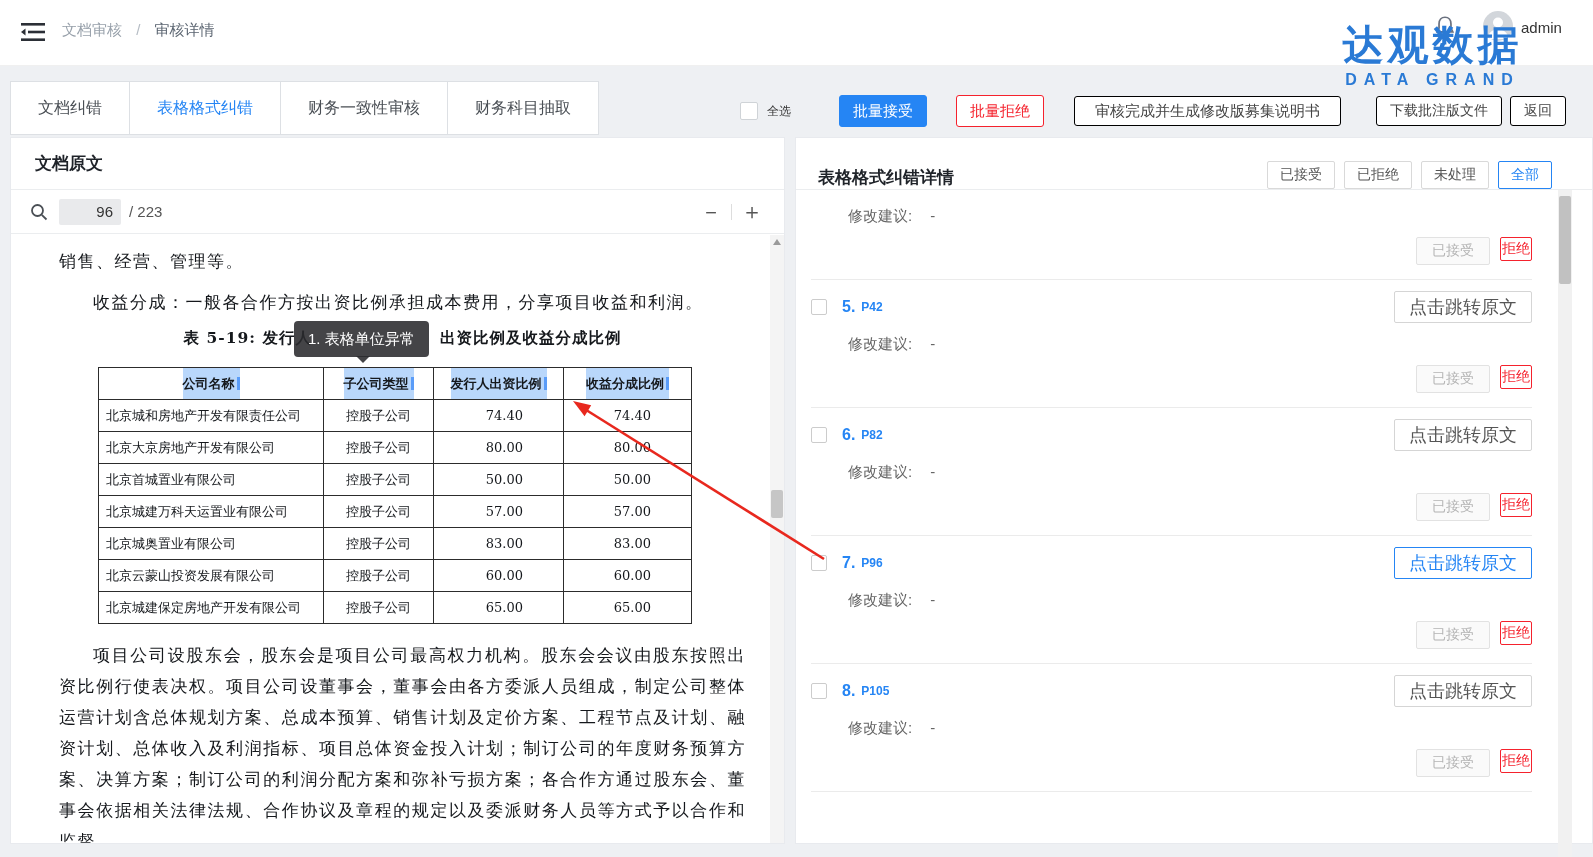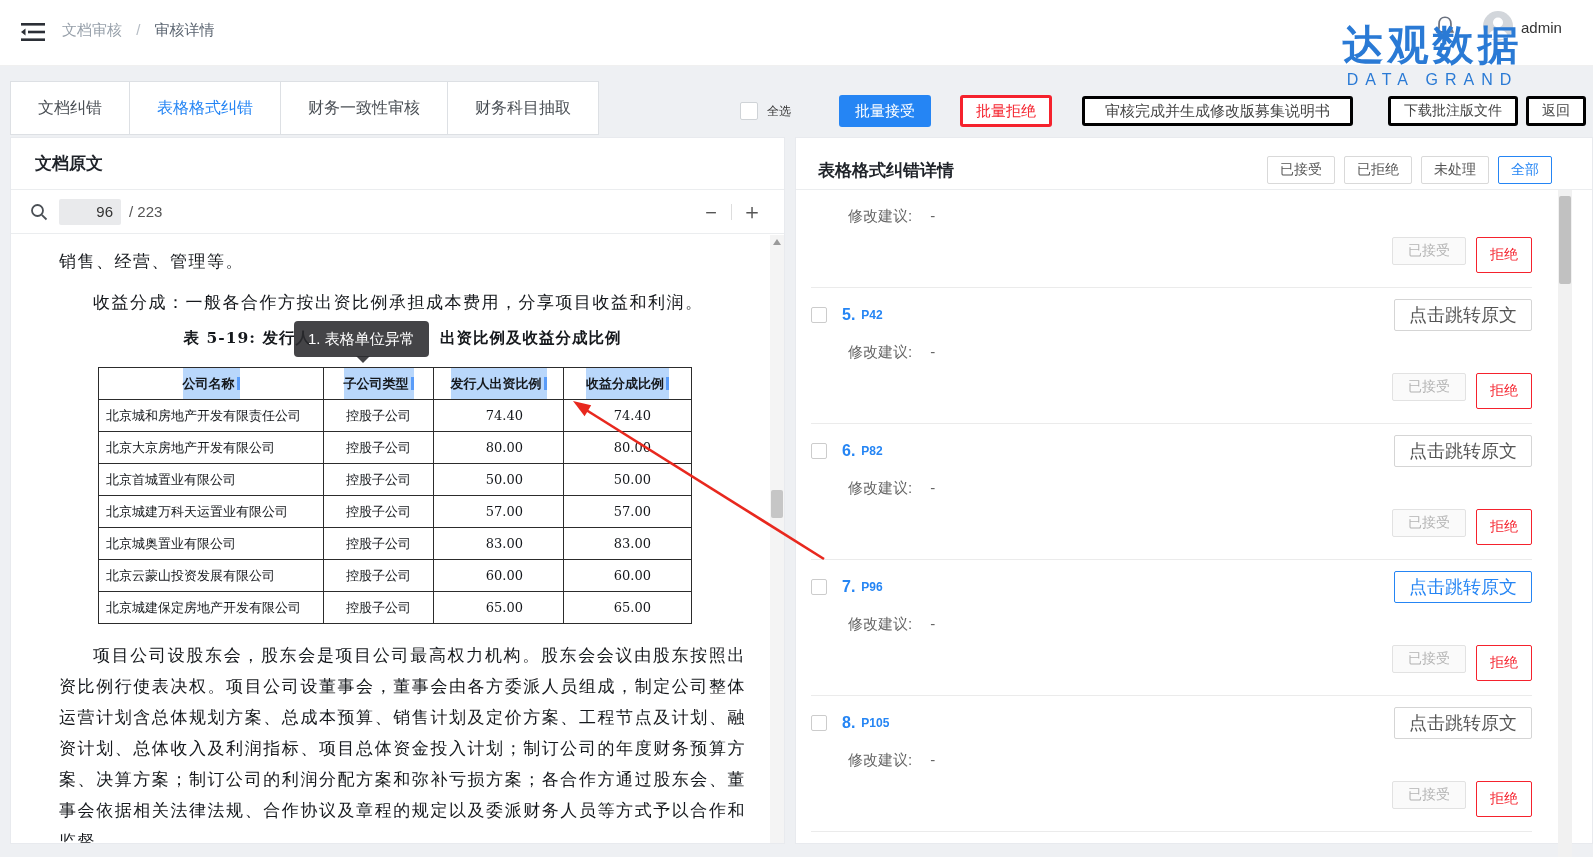--- a/index.html
+++ b/index.html
@@ -22,33 +22,33 @@
   .breadcrumb .bc1{color:#97a0aa;cursor:pointer;}
   .breadcrumb .sep{margin:0 10px;color:#b5bcc4;}
   .breadcrumb .bc2{color:#5a6470;}
   .bell{position:absolute;left:1432px;top:14px;width:26px;height:26px;}
   .avatar{position:absolute;left:1483px;top:11px;width:30px;height:30px;border-radius:50%;background:#d2d6db;overflow:hidden;}
   .username{position:absolute;left:1521px;top:19px;font-size:15px;color:#333;}
 
   
   .logo{position:absolute;left:1325px;top:22px;width:215px;text-align:center;z-index:30;pointer-events:none;}
   .logo-cn{font-size:41px;font-weight:bold;color:var(--logo);letter-spacing:4px;line-height:46px;}
-  .logo-en{font-size:16px;font-weight:normal;color:var(--logo);letter-spacing:7px;margin-top:3px;}
+  .logo-en{font-size:16px;font-weight:bold;color:var(--logo);letter-spacing:7px;margin-top:3px;}
 
   
   .tabs{position:absolute;left:10px;top:81px;display:flex;}
   .tab{height:54px;line-height:52px;padding:0 27px;background:#fff;border:1px solid #dde0e4;margin-left:-1px;font-size:16px;color:#4a4f55;cursor:pointer;white-space:nowrap;}
   .tab:first-child{margin-left:0;}
   .tab.active{color:var(--accent);}
 
   
   .actions{position:absolute;left:740px;top:95px;display:flex;align-items:center;height:32px;}
   .cbx{width:18px;height:18px;border:1px solid #cfd3d7;border-radius:2px;background:#fff;cursor:pointer;flex:0 0 auto;}
   .cbx-label{font-size:12px;color:#333;margin-left:9px;}
-  .btn{height:30px;border:3px solid #000000;background:#fff;border-radius:3px;font-size:14px;color:#444;padding:0 13px;cursor:pointer;white-space:nowrap;font-family:inherit;}
+  .btn{height:30px;border:1px solid #000000;background:#fff;border-radius:3px;font-size:14px;color:#444;padding:0 13px;cursor:pointer;white-space:nowrap;font-family:inherit;}
   .btn-primary{background:var(--accent);border-color:var(--accent);color:#fff;font-size:15px;height:32px;}
   .btn-danger{color:var(--danger);border-color:var(--danger);font-size:15px;height:32px;}
 
   
   .doc-panel{position:absolute;left:10px;top:137px;width:775px;height:707px;background:#fff;border:1px solid #e8eaee;}
   .doc-header{height:52px;display:flex;align-items:center;padding:0 24px;border-bottom:1px solid #ebedef;}
   .doc-title{font-size:17px;font-weight:bold;color:#1f2329;}
   .doc-filename{font-size:14px;font-weight:600;color:#2b2f36;margin-left:26px;}
   .doc-toolbar{height:44px;display:flex;align-items:center;padding:0 18px;border-bottom:1px solid #ebedef;}
   .zoomglass{width:20px;height:20px;margin-right:10px;}
@@ -75,38 +75,38 @@
   .tooltip{position:absolute;left:283px;top:87px;background:rgba(42,42,46,0.88);color:#fff;font-family:"Liberation Sans",sans-serif;font-size:15px;line-height:22px;padding:7px 14px;border-radius:4px;z-index:20;white-space:nowrap;letter-spacing:0;}
   .tooltip::after{content:"";position:absolute;left:62px;bottom:-6px;border-left:7px solid transparent;border-right:7px solid transparent;border-top:7px solid rgba(42,42,46,0.88);}
 
   
   .doc-scroll{position:absolute;top:97px;right:0;bottom:0;width:14px;background:#f4f4f4;cursor:pointer;}
   .doc-scroll .arrow-up{position:absolute;top:4px;left:3px;width:0;height:0;border-left:4px solid transparent;border-right:4px solid transparent;border-bottom:6px solid #9a9a9a;}
   .doc-scroll .thumb{position:absolute;top:255px;left:1px;width:12px;height:28px;background:#c6c6c6;border-radius:2px;}
 
   
   .review-panel{position:absolute;left:795px;top:137px;width:798px;height:707px;background:#fff;border:1px solid #e8eaee;}
-  .review-header{height:52px;display:flex;align-items:center;padding:13px 40px 0 22px;border-bottom:1px solid #ebedef;}
+  .review-header{height:52px;display:flex;align-items:flex-end;padding:13px 40px 0 22px;border-bottom:1px solid #ebedef;}
   .review-title{font-size:17px;font-weight:bold;color:#1f2329;flex:0 0 auto;}
   .filters{margin-left:auto;display:flex;}
   .filter-btn{height:28px;padding:0 12px;border:1px solid #d9d9d9;background:#fff;font-size:14px;color:#555;margin-left:9px;cursor:pointer;border-radius:2px;font-family:inherit;}
   .filter-btn.active{border-color:var(--accent);color:var(--accent);}
   .review-list{padding:0 26px 0 15px;width:762px;}
   .review-item{border-bottom:1px solid #ebebeb;}
   .item-head{display:flex;align-items:center;height:30px;margin-top:12px;}
   .item-cbx{width:16px;height:16px;border:1px solid #ccc;border-radius:2px;background:#fff;cursor:pointer;margin-right:15px;flex:0 0 auto;}
   .item-num{font-size:16px;font-weight:bold;color:var(--accent);margin-right:6px;}
   .item-page{font-size:12px;font-weight:bold;color:var(--accent);cursor:pointer;}
   .jump-btn{margin-left:auto;height:32px;padding:0 14px;border:1px solid #d5d5d5;background:#fff;font-size:18px;color:#555;cursor:pointer;border-radius:2px;font-family:inherit;}
   .jump-btn.active{border-color:var(--accent);color:var(--accent);}
   .suggestion{margin:13px 0 0 37px;font-size:15px;color:#666;}
   .suggestion .sug-val{margin-left:18px;color:#666;}
   .item-actions{display:flex;justify-content:flex-end;gap:10px;margin:11px 0 14px;}
   .btn-accepted{height:28px;padding:0 15px;background:#fafafa;border:1px solid #e2e2e2;color:#b4b4b4;font-size:14px;border-radius:2px;cursor:pointer;font-family:inherit;}
-  .btn-reject{height:36px;padding:0 13px;background:#fff;border:1px solid var(--danger);color:var(--danger);font-size:14px;border-radius:2px;cursor:pointer;font-family:inherit;}
+  .btn-reject{height:24px;padding:0 1px;background:#fff;border:1px solid var(--danger);color:var(--danger);font-size:14px;border-radius:2px;cursor:pointer;font-family:inherit;}
   .review-item.partial{padding-top:17px;}
   .review-item.partial .suggestion{margin-top:0;}
 
   
   .page-scroll{position:absolute;left:1558px;top:190px;width:14px;height:667px;background:#f1f1f1;cursor:pointer;}
   .page-scroll .thumb{position:absolute;top:6px;left:1px;width:12px;height:88px;background:#c1c1c1;border-radius:2px;}
 
   
   .arrow-overlay{position:absolute;left:0;top:0;width:1593px;height:857px;pointer-events:none;z-index:40;}
 </style>

